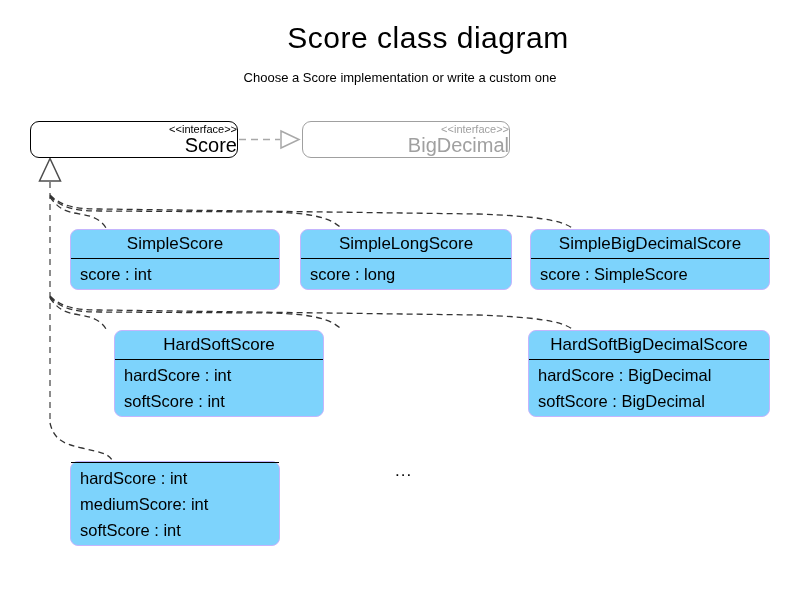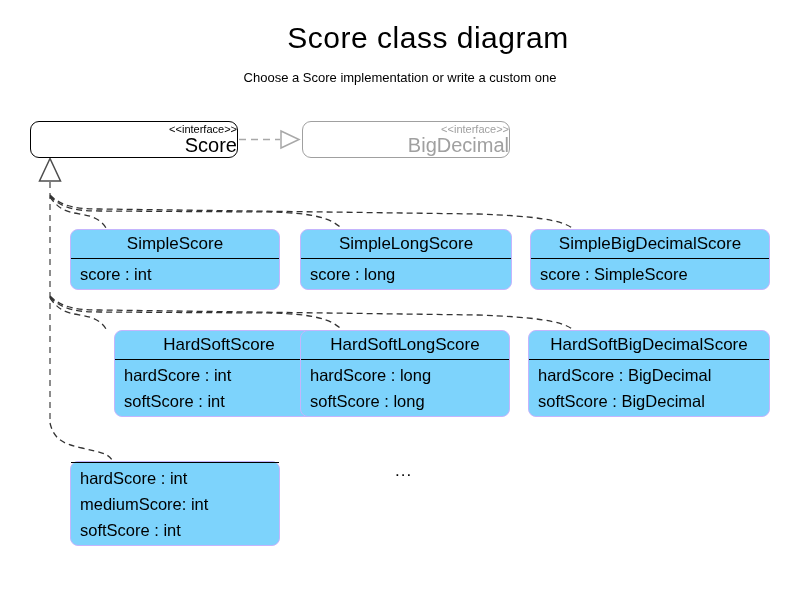--- a/index.html
+++ b/index.html
@@ -103,27 +103,20 @@
   </div>
 
   <div class="clsbox" style="left:70px; top:330px; width:210px;margin-left:44px;">
     <div class="cls-title">HardSoftScore</div>
     <div class="cls-attrs">
       <div class="attr">hardScore : int</div>
       <div class="attr">softScore : int</div>
     </div>
   </div>
 
-  <div class="clsbox" style="left:300px; top:330px; width:210px;">
-    <div class="cls-title">HardSoftLongScore</div>
-    <div class="cls-attrs">
-      <div class="attr">hardScore : long</div>
-      <div class="attr">softScore : long</div>
-    </div>
-  </div>
 
   <div class="clsbox" style="left:528px; top:330px; width:242px;">
     <div class="cls-title">HardSoftBigDecimalScore</div>
     <div class="cls-attrs">
       <div class="attr">hardScore : BigDecimal</div>
       <div class="attr">softScore : BigDecimal</div>
     </div>
   </div>
 
   <div class="clsbox" style="left:70px; top:461px; width:210px;">

